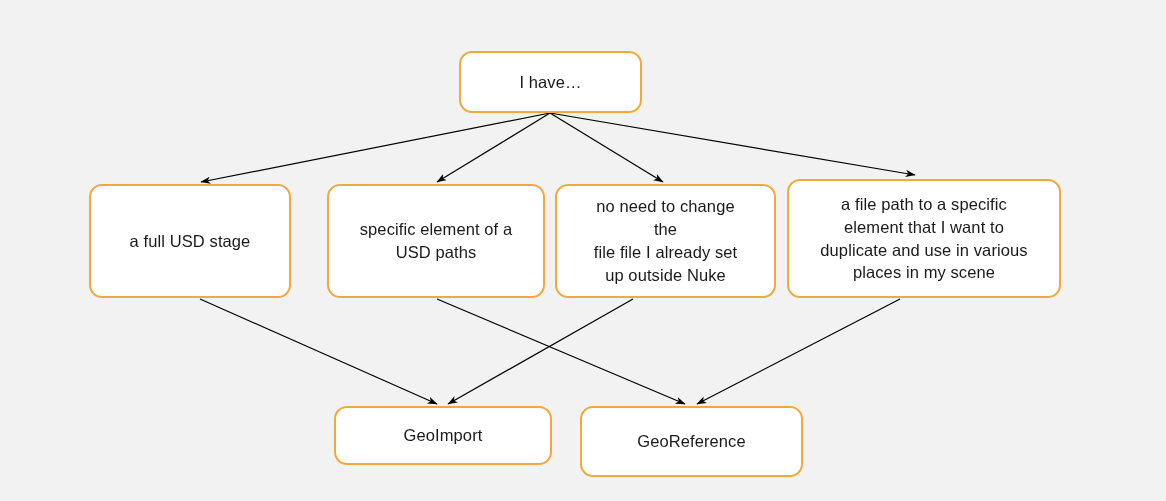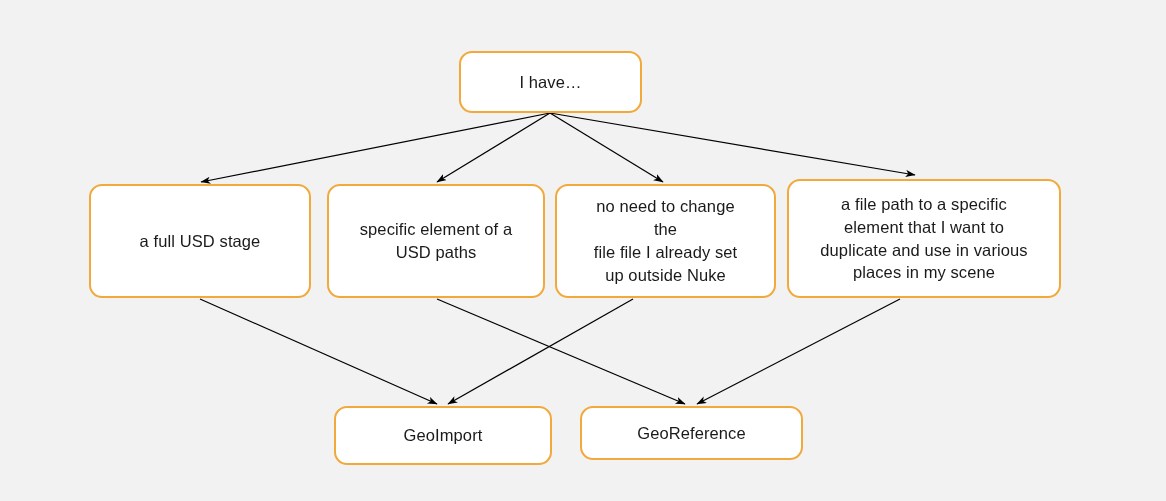--- a/index.html
+++ b/index.html
@@ -43,26 +43,26 @@
     letter-spacing: 0.1px;
     padding: 4px 28px;
   }
   .node-label {
     display: block;
     width: 100%;
     white-space: pre-line;
   }
   
   #node-root       { left: 459px; top: 51px;  width: 183px; height: 62px; }
-  #node-opt-1      { left: 89px;  top: 184px; width: 222px; height: 114px; }
+  #node-opt-1      { left: 89px;  top: 184px; width: 202px; height: 114px; }
   #node-opt-2      { left: 327px; top: 184px; width: 218px; height: 114px; }
   #node-opt-3      { left: 555px; top: 184px; width: 221px; height: 114px; }
   #node-opt-4      { left: 787px; top: 179px; width: 274px; height: 119px; }
   #node-geoimport  { left: 334px; top: 406px; width: 218px; height: 59px; }
-  #node-georef     { left: 580px; top: 406px; width: 223px; height: 54px; }
+  #node-georef     { left: 580px; top: 406px; width: 223px; height: 71px; }
 </style>
 </head>
 <body>
 
 <div id="canvas">
 
   <svg id="edges" viewBox="0 0 1166 501" width="1166" height="501">
     <defs>
       <marker id="arrowhead" markerWidth="11" markerHeight="11" refX="9.4" refY="3.6" orient="auto" markerUnits="userSpaceOnUse">
         <path d="M 0 0 L 10 3.6 L 0 7.2 L 2.6 3.6 Z" fill="#000000"></path>

